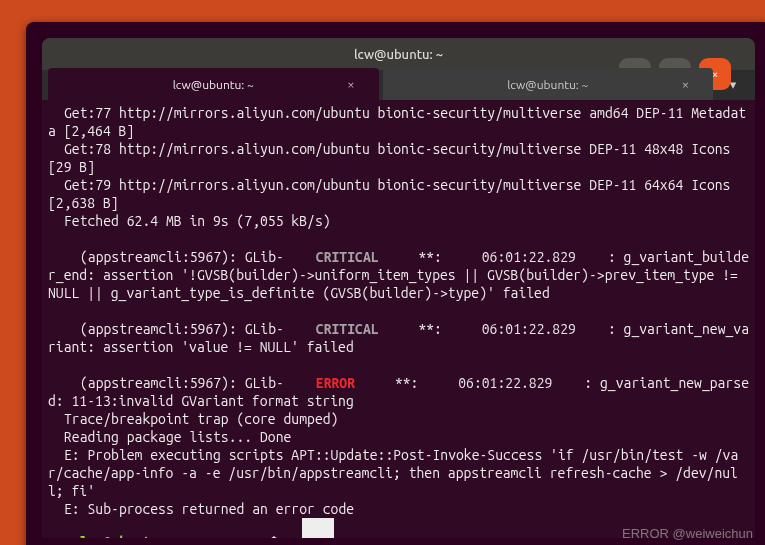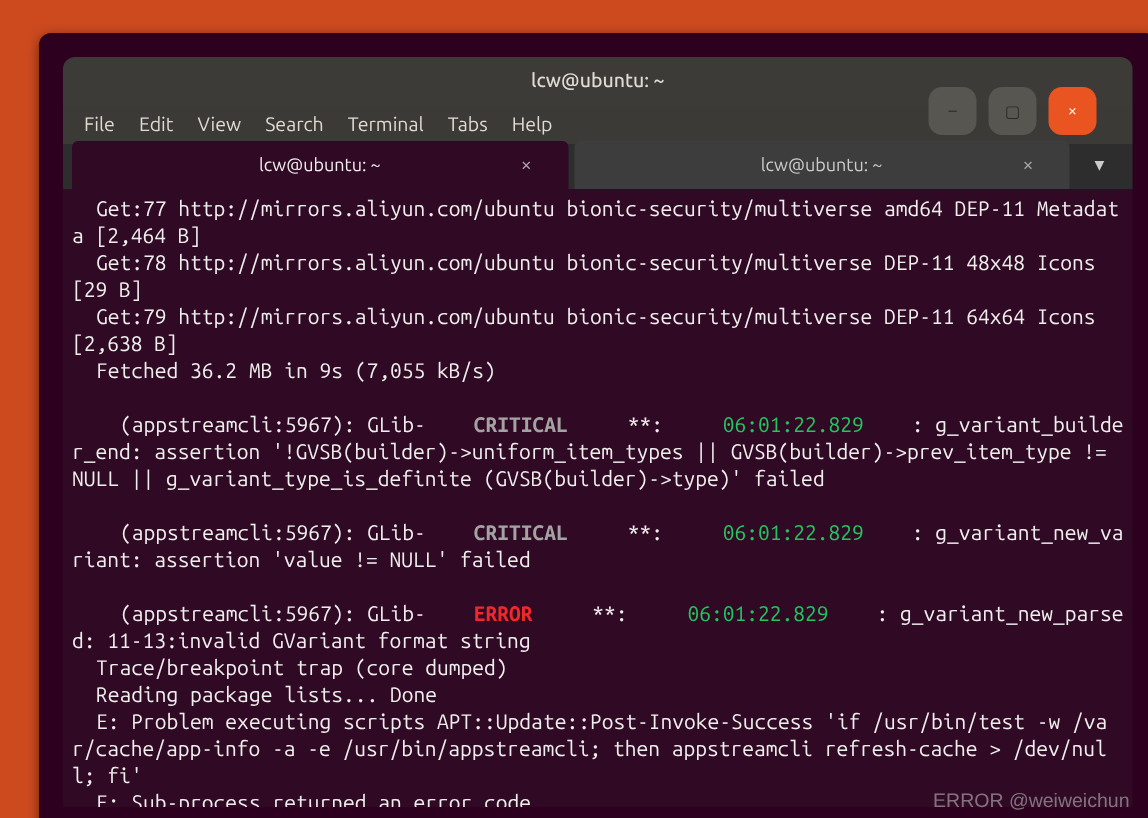--- a/index.html
+++ b/index.html
@@ -113,21 +113,21 @@
   font-family: "Ubuntu Mono", "DejaVu Sans Mono", monospace;
   font-size: 14px;
   line-height: 18px;
   color: #eeeeec;
   white-space: pre-wrap;
   word-break: break-all;
   overflow: hidden;
 }
 .crit { color: #a3a3a3; font-weight: bold; }
 .err { color: #ef2929; font-weight: bold; }
-.ts { color: #22c55e; margin-top: 34px; }
+.ts { color: #e5e5e5; margin-top: 34px; }
 .prompt-user { color: #8ae234; font-weight: bold; margin-top: 40px; }
 .prompt-path { color: #729fcf; font-weight: bold; }
 .cursor {
   display: inline-block;
   width: 8px;
   height: 15px;
   background: #eeeeec;
   vertical-align: text-bottom;
 }
 .watermark {
@@ -146,46 +146,37 @@
 
   <div class="titlebar">
     <span class="title">lcw@ubuntu: ~</span>
     <div class="win-controls">
       <div class="win-btn">–</div>
       <div class="win-btn">▢</div>
       <div class="win-btn close">×</div>
     </div>
   </div>
 
-  <div class="menubar">
-    <span>File</span>
-    <span>Edit</span>
-    <span>View</span>
-    <span>Search</span>
-    <span>Terminal</span>
-    <span>Tabs</span>
-    <span>Help</span>
-  </div>
 
   <div class="tabbar">
     <div class="tab active">
       <span>lcw@ubuntu: ~</span>
       <span class="tab-close">×</span>
     </div>
     <div class="tab">
       <span>lcw@ubuntu: ~</span>
       <span class="tab-close">×</span>
     </div>
     <div class="tab-extra">▾</div>
   </div>
 
   <div class="terminal"><span>Get:77 http://mirrors.aliyun.com/ubuntu bionic-security/multiverse amd64 DEP-11 Metadata [2,464 B]</span>
 <span>Get:78 http://mirrors.aliyun.com/ubuntu bionic-security/multiverse DEP-11 48x48 Icons [29 B]</span>
 <span>Get:79 http://mirrors.aliyun.com/ubuntu bionic-security/multiverse DEP-11 64x64 Icons [2,638 B]</span>
-<span>Fetched 36.2 MB in 9s (7,055 kB/s)</span>
+<span>Fetched 62.4 MB in 9s (7,055 kB/s)</span>
 <span></span>
 <span><span>(appstreamcli:5967): GLib-</span><span class="crit">CRITICAL</span><span> **: </span><span class="ts">06:01:22.829</span><span>: g_variant_builder_end: assertion '!GVSB(builder)-&gt;uniform_item_types || GVSB(builder)-&gt;prev_item_type != NULL || g_variant_type_is_definite (GVSB(builder)-&gt;type)' failed</span></span>
 <span></span>
 <span><span>(appstreamcli:5967): GLib-</span><span class="crit">CRITICAL</span><span> **: </span><span class="ts">06:01:22.829</span><span>: g_variant_new_variant: assertion 'value != NULL' failed</span></span>
 <span></span>
 <span><span>(appstreamcli:5967): GLib-</span><span class="err">ERROR</span><span> **: </span><span class="ts">06:01:22.829</span><span>: g_variant_new_parsed: 11-13:invalid GVariant format string</span></span>
 <span>Trace/breakpoint trap (core dumped)</span>
 <span>Reading package lists... Done</span>
 <span>E: Problem executing scripts APT::Update::Post-Invoke-Success 'if /usr/bin/test -w /var/cache/app-info -a -e /usr/bin/appstreamcli; then appstreamcli refresh-cache &gt; /dev/null; fi'</span>
 <span>E: Sub-process returned an error code</span>

